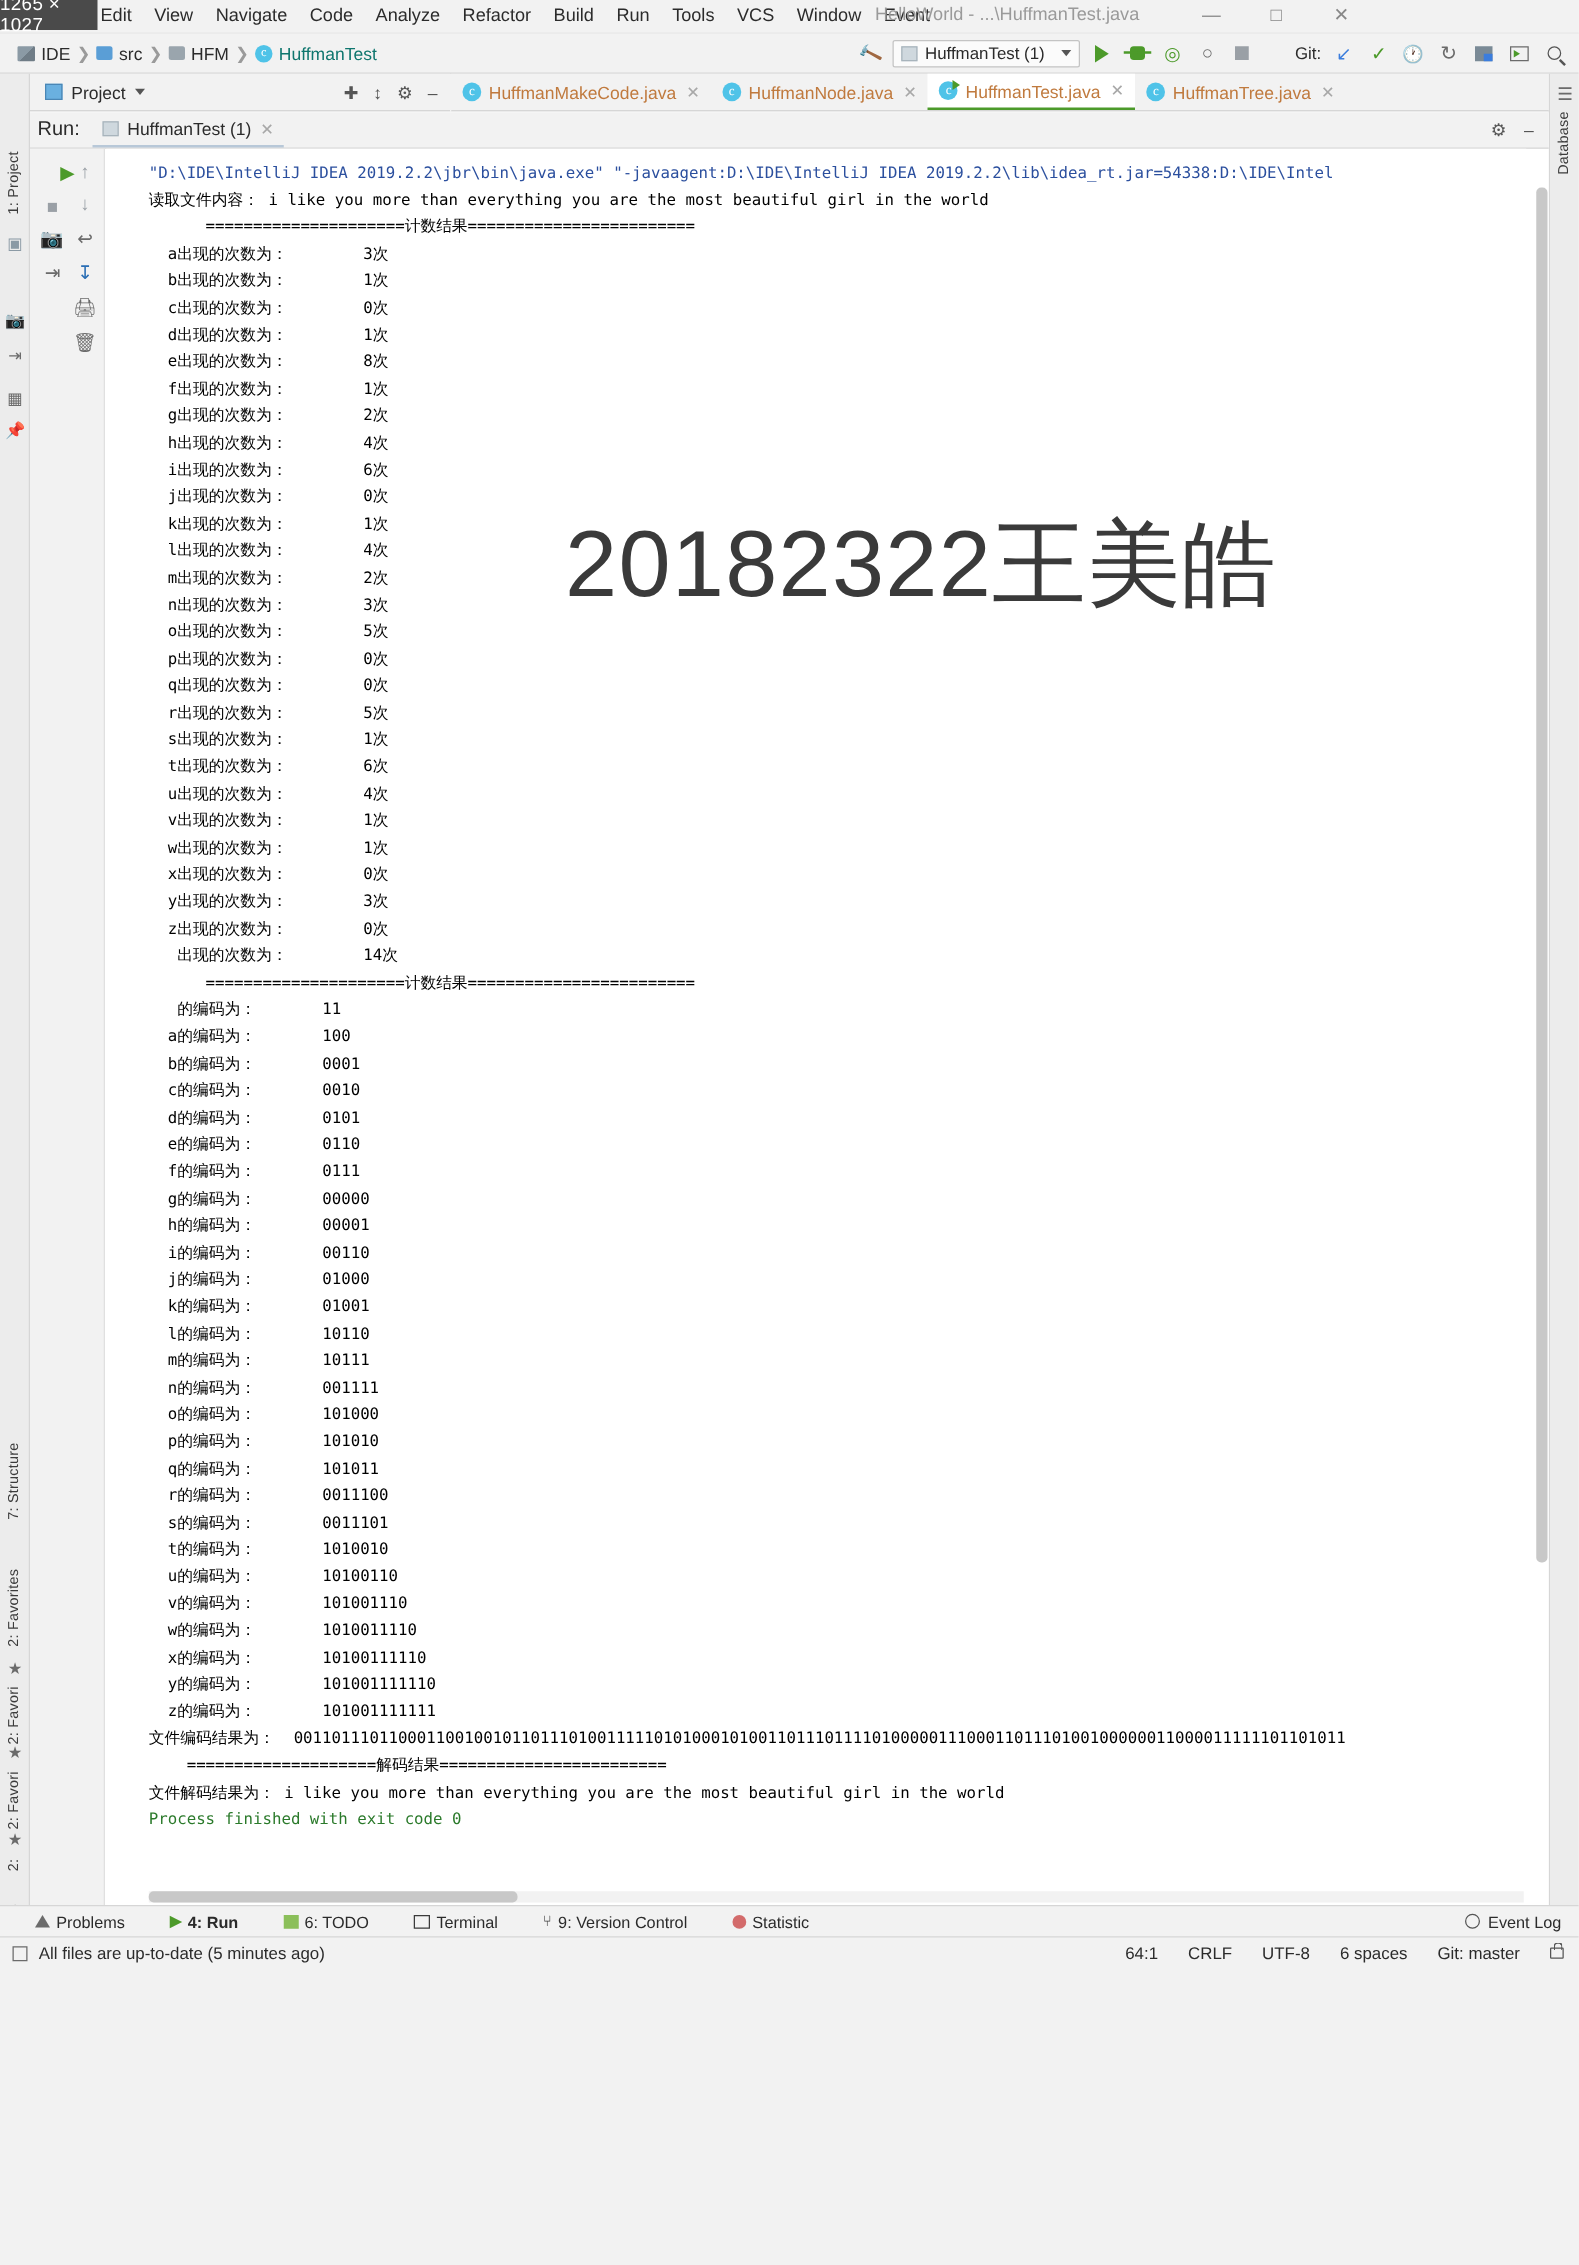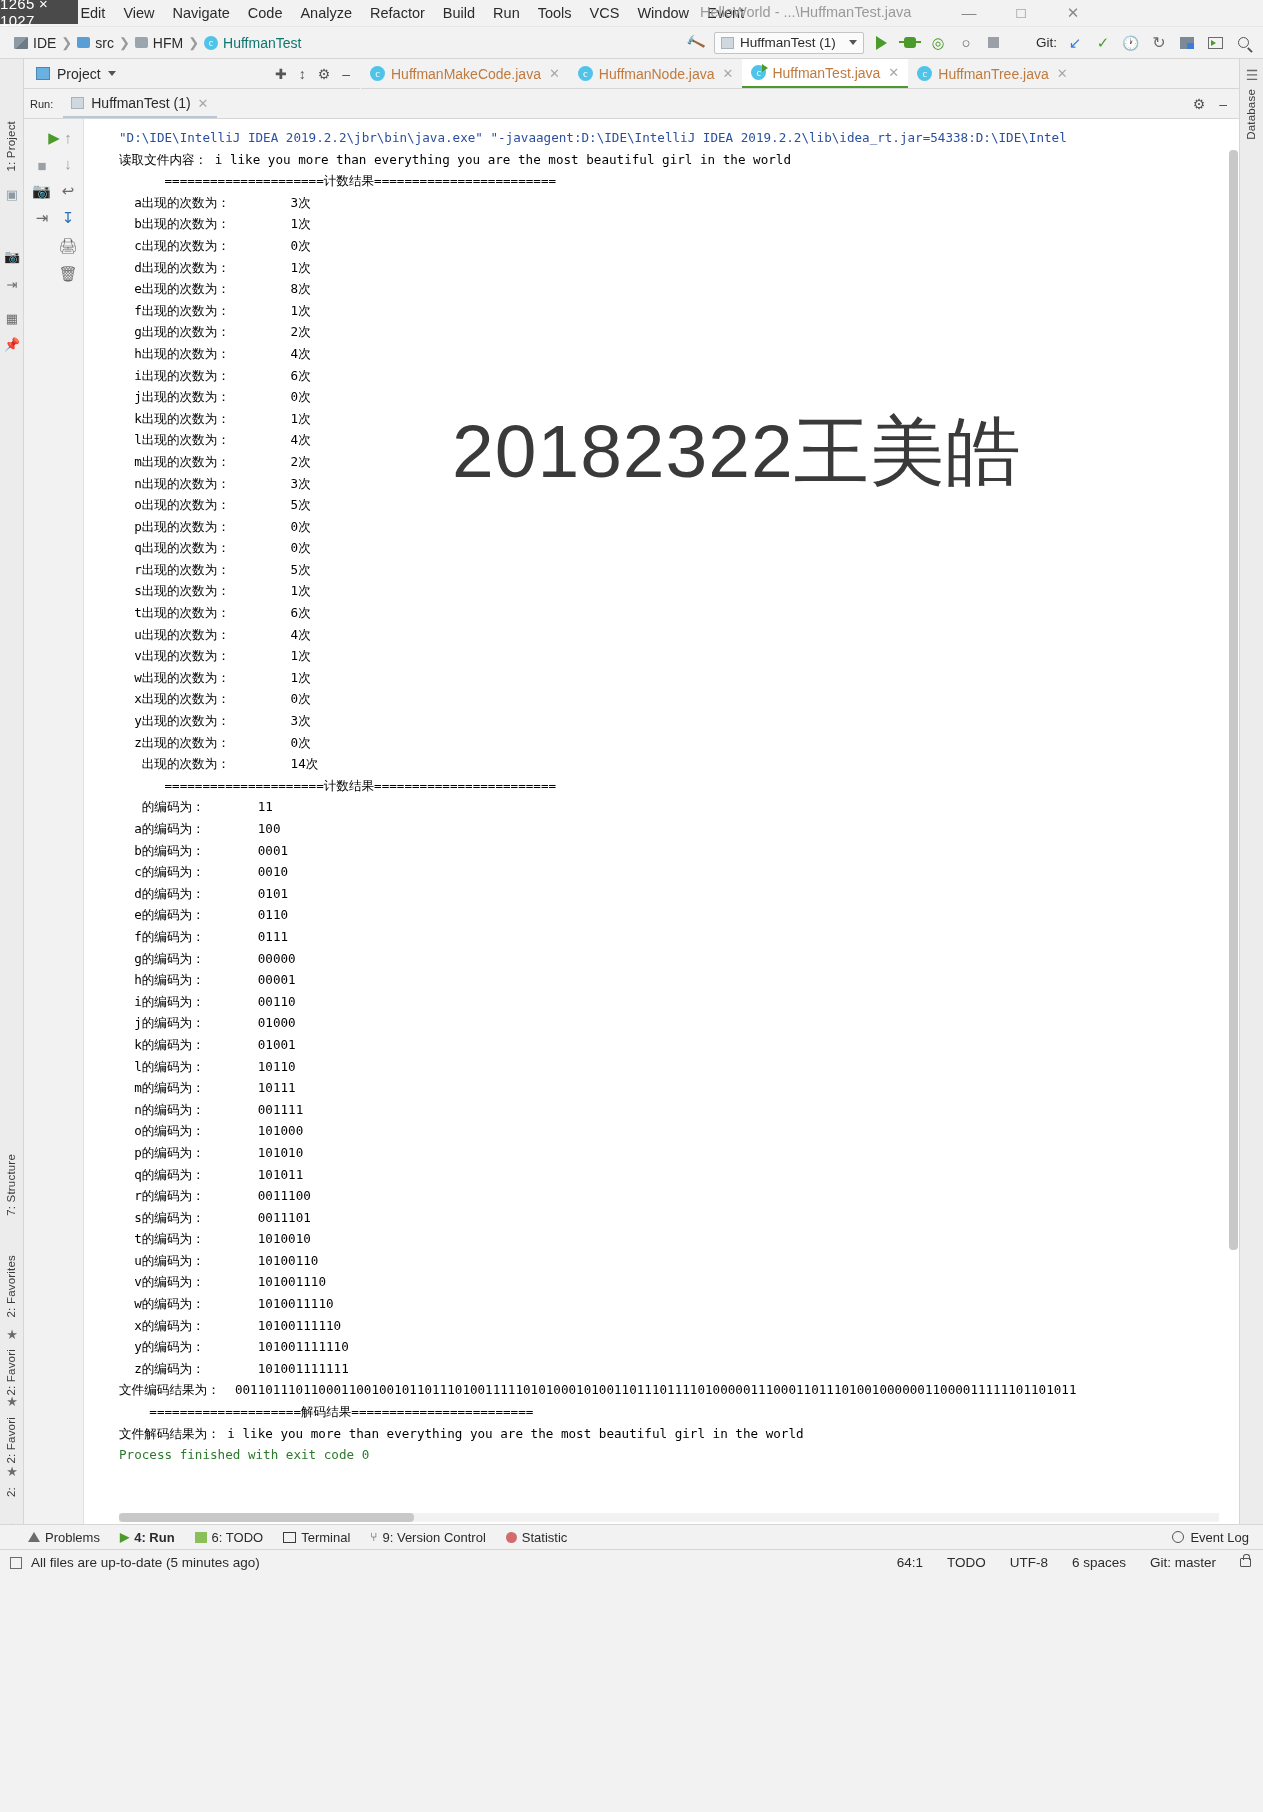--- a/index.html
+++ b/index.html
@@ -142,21 +142,21 @@
   
   #run-window {
     position: absolute; left: 24px; top: 90px; width: 1215px; height: 1438px;
     background: #ffffff;
   }
   #run-head {
     position: absolute; left: 0; top: 0; width: 1215px; height: 29px;
     background: #f2f2f2; display: flex; align-items: center; gap: 10px;
     padding-left: 6px; border-bottom: 1px solid #d6d6d6;
   }
-  #run-head .rlabel { font-size: 11px; color: #2b2b2b; }
+  #run-head .rlabel { font-size: 16px; color: #2b2b2b; }
   .run-tab {
     display: flex; align-items: center; gap: 7px; height: 28px; padding: 0 8px;
     font-size: 14px; color: #2b2b2b; border-bottom: 2.5px solid #b8c8d8;
   }
   .run-tab .ticon { width: 13px; height: 12px; background: #cfd8de; border:1px solid #a8b4bc; }
   #run-head .rhdr-right { margin-left: auto; display: flex; gap: 14px; padding-right: 12px; color: #555; }
 
   
   #console-gutter {
     position: absolute; left: 0; top: 29px; width: 60px; height: 1409px;
@@ -195,21 +195,21 @@
   }
   #hscroll {
     position: absolute; left: 0; top: 0; width: 295px; height: 9px;
     background: #c8c8c8; border-radius: 4px;
   }
 
   
   #bottom-bar {
     position: absolute; left: 0; top: 1524px; width: 1263px; height: 25px;
     background: #f2f2f2; display: flex; align-items: center;
-    border-top: 1px solid #d6d6d6; padding-left: 28px; gap: 20px;
+    border-top: 1px solid #d6d6d6; padding-left: 28px; gap: 36px;
   }
   .bb-item { display: flex; align-items: center; gap: 5px; font-size: 13px; color: #2b2b2b; white-space: nowrap; }
   .bb-item.active { font-weight: bold; }
   .warn-tri { width:0;height:0;border-left:6px solid transparent;border-right:6px solid transparent;border-bottom:10px solid #6b6b6b; }
   .term-box { width: 13px; height: 11px; border: 1.4px solid #3b3b3b; }
   .todo-box { width: 12px; height: 11px; background: #8bbf5a; }
   .vcs-ico { color: #3b3b3b; font-size: 12px; }
   .stat-dot { width: 11px; height: 11px; border-radius: 50%; background: #d36b6b; }
   #event-log { margin-left: auto; display: flex; align-items: center; gap: 6px; padding-right: 14px; font-size: 13px; color: #2b2b2b; }
   .ev-circle { width: 12px; height: 12px; border: 1.5px solid #555; border-radius: 50%; }
@@ -425,19 +425,19 @@
     <span class="ev-circle"></span>
     <span>Event Log</span>
   </div>
 </div>
 
 <div id="status-bar">
   <span class="sb-chk"></span>
   <span class="sb-msg">All files are up-to-date (5 minutes ago)</span>
   <span class="sb-right">
     <span>64:1</span>
-    <span>TODO</span>
+    <span>CRLF</span>
     <span>UTF-8</span>
     <span>6 spaces</span>
     <span>Git: master</span>
     <span class="lock-ic"></span>
   </span>
 </div>
 
 </body></html>

